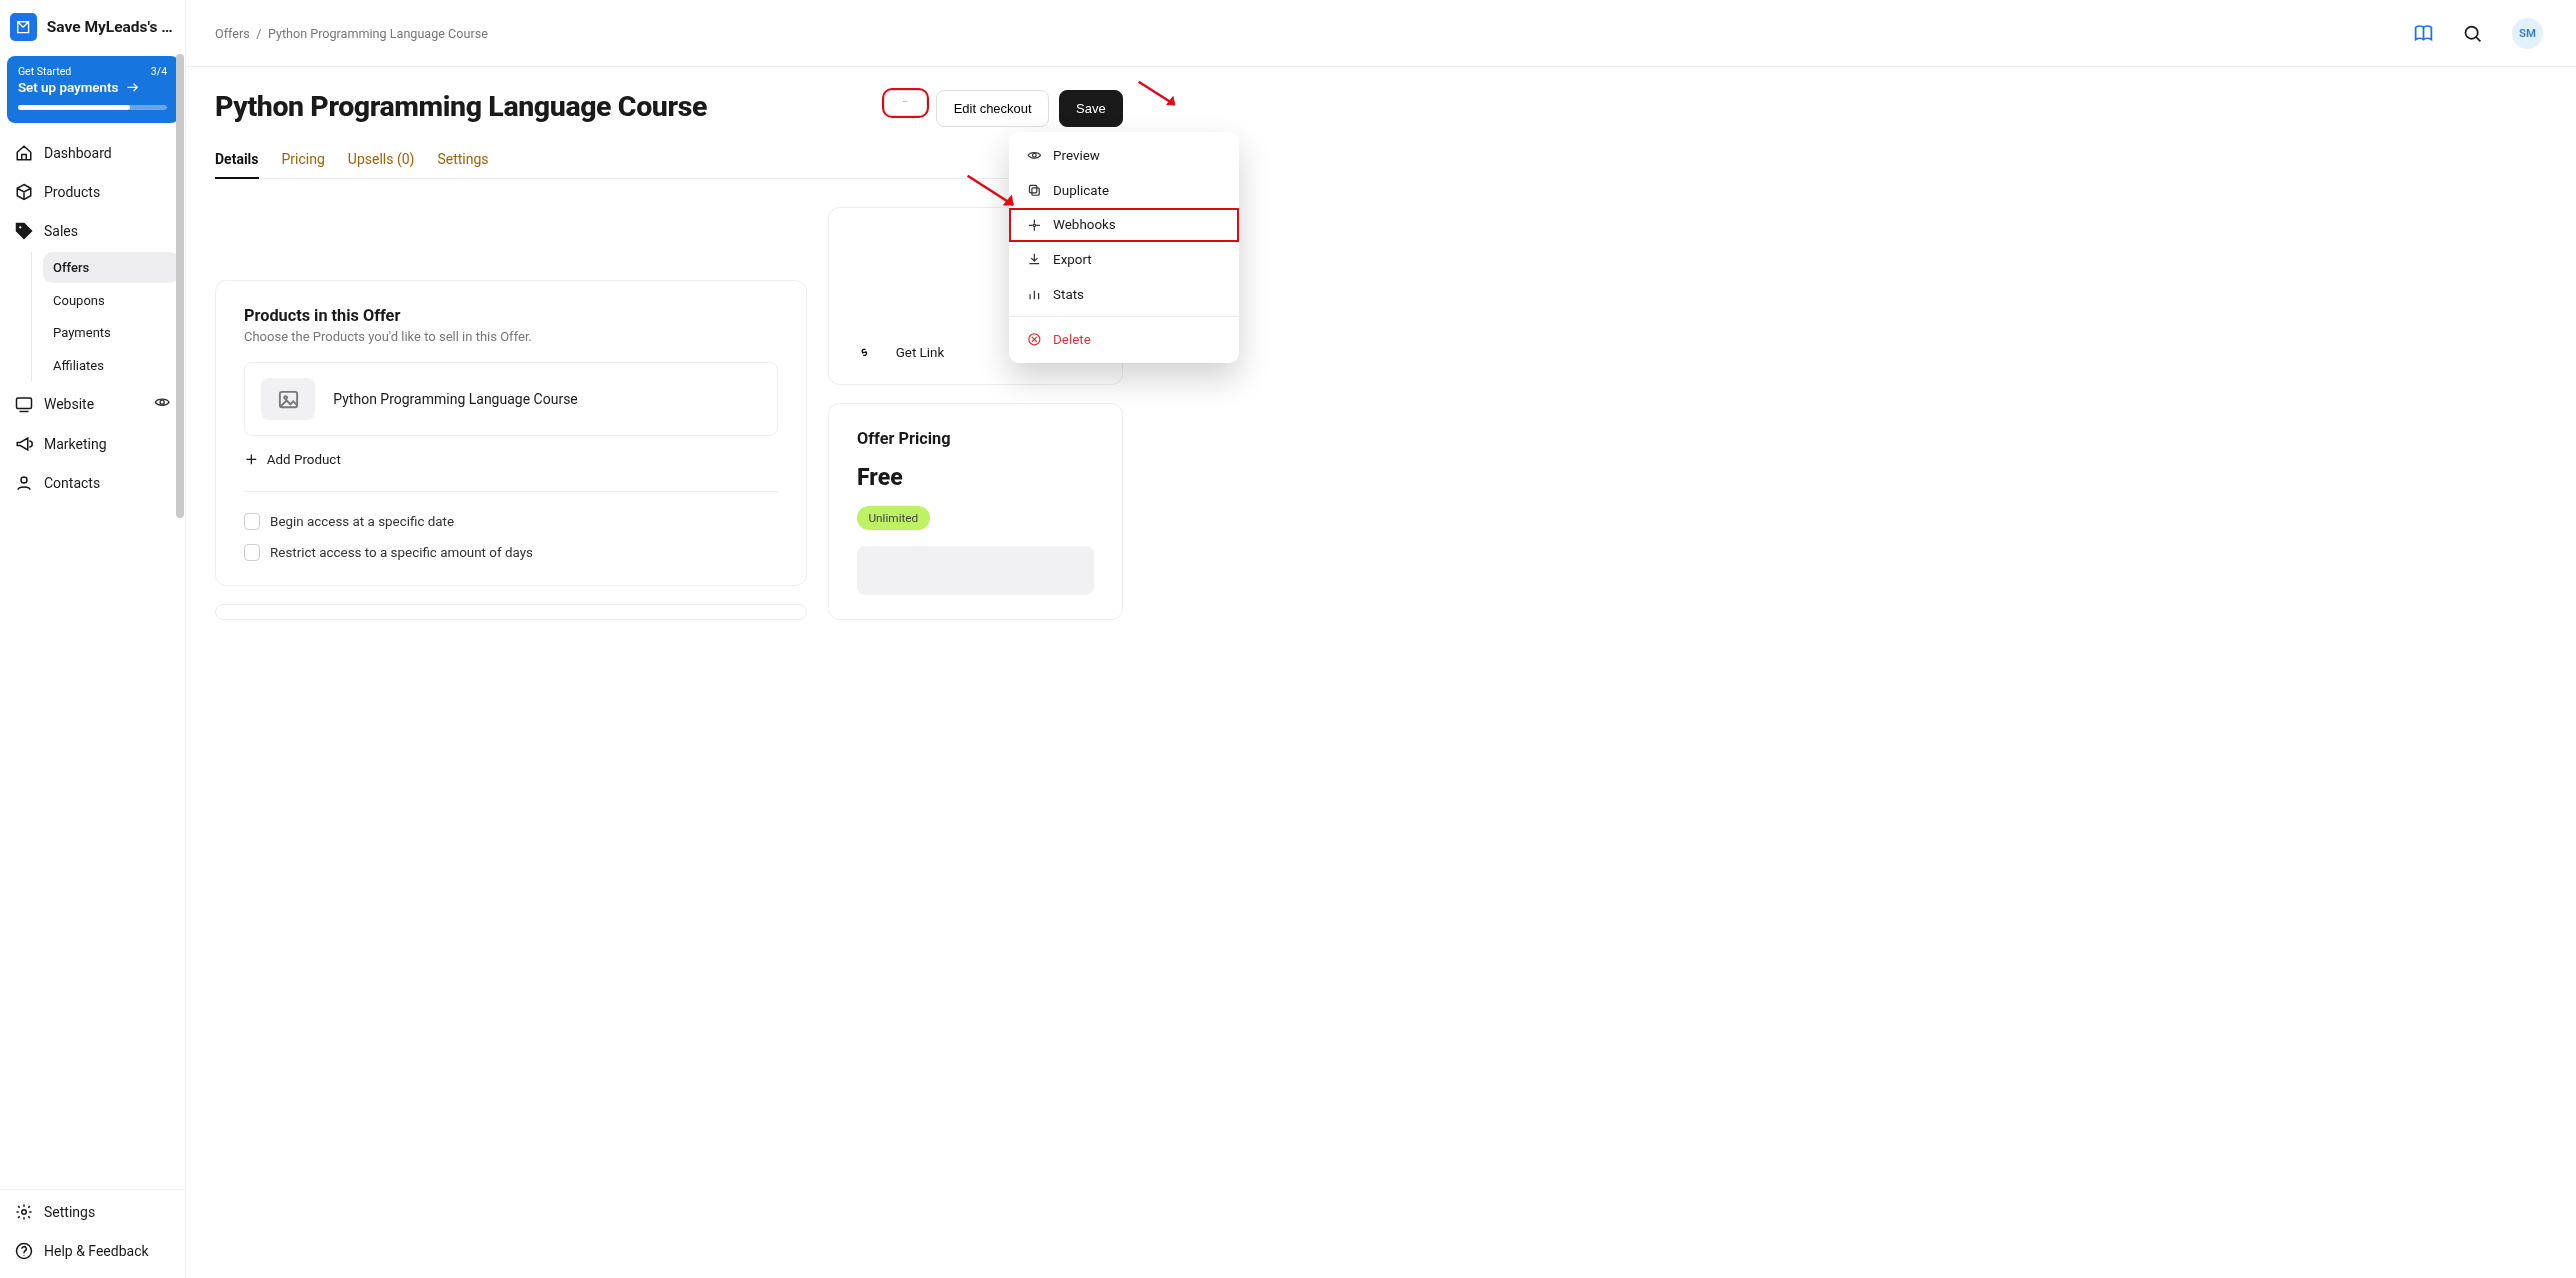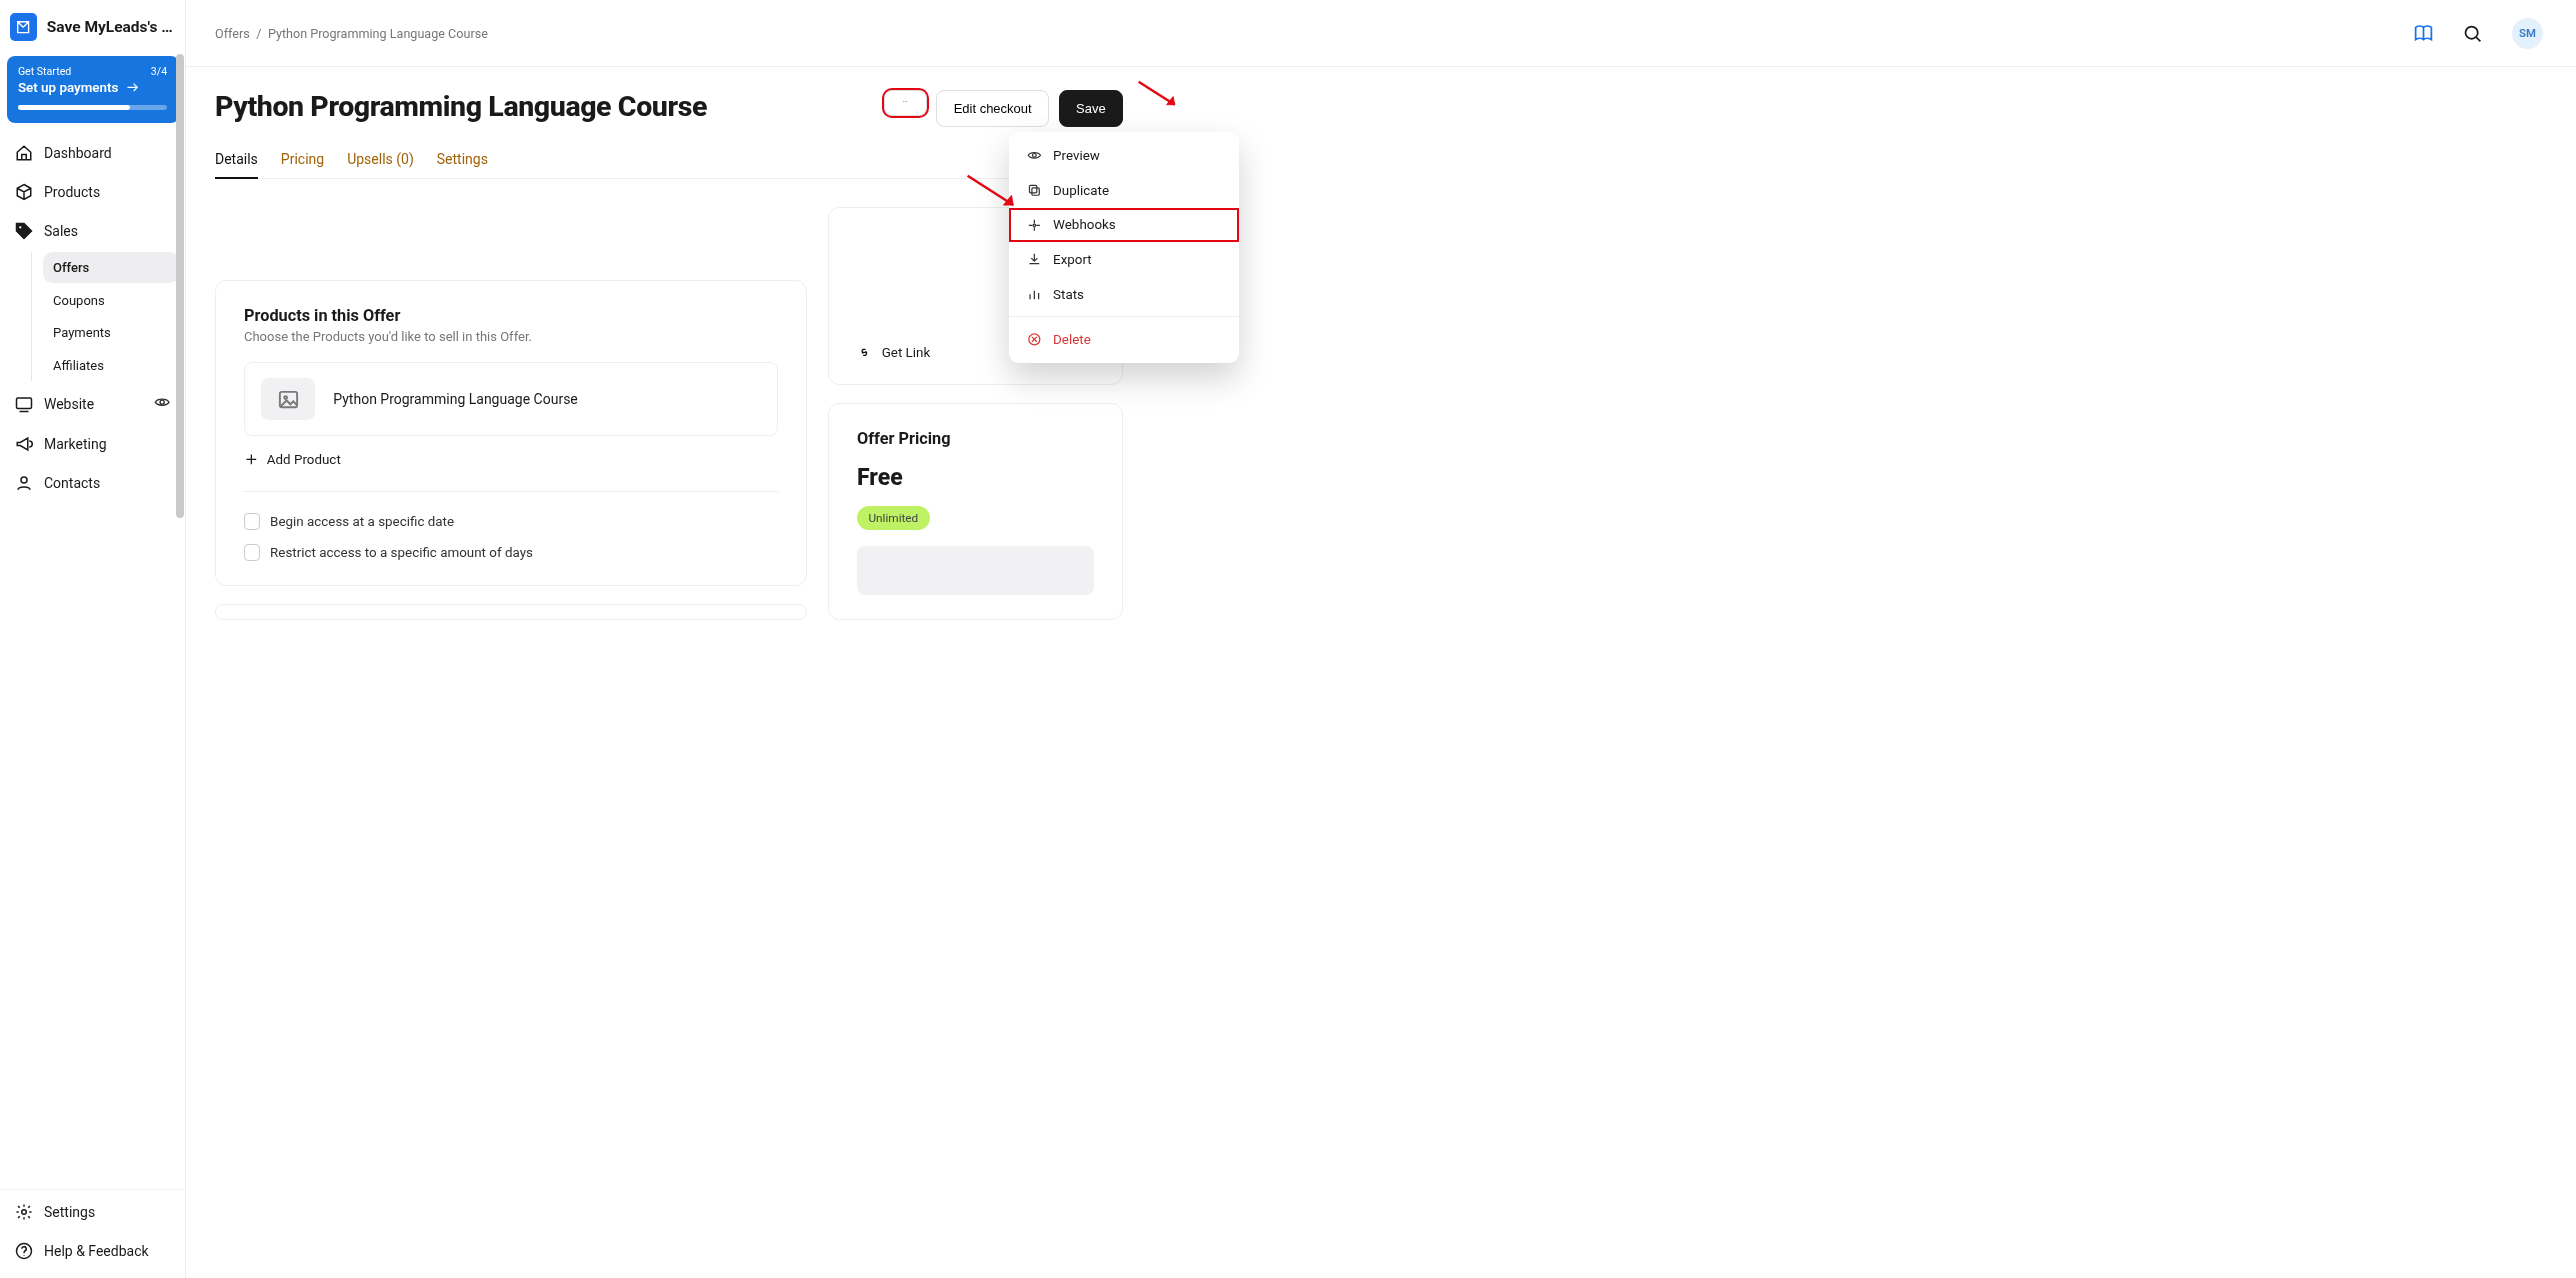--- a/index.html
+++ b/index.html
@@ -100,21 +100,21 @@
     border: 0.8px solid #ddd; background: #fff; border-radius: 8.1px;
     padding: 9.8px 16.3px; font-size: 13px; cursor: pointer;
     display:flex; align-items:center; justify-content:center;
   }
   .btn.icon-only { padding: 9.8px 11.4px; }
   .btn.primary { background: #1a1a1a; color: #fff; border-color: #1a1a1a; font-weight: 500; }
   .highlight-red { outline: 2.4px solid #e30613; outline-offset: -0.8px; }
 
   .tabs { display:flex; gap: 23px; margin-top: 16.3px; border-bottom: 0.8px solid #eee; }
   .tab { padding: 8.1px 0 11.4px 0; font-size: 14px; color: #a16207; cursor:pointer; position:relative; }
-  .tab.active { color: #111; font-weight: 400; }
+  .tab.active { color: #111; font-weight: 700; }
   .tab.active::after { content:""; position:absolute; left:0; right:0; bottom:-0.8px; height:2.4px; background:#111; }
 
   .columns { display:flex; gap: 21px; margin-top: 28px; align-items:flex-end; }
   .col-main { flex: 1; min-width: 0; }
   .col-side { width: 295px; flex-shrink:0; }
 
   .card {
     border: 0.8px solid #eee; border-radius: 11.4px; padding: 24.4px 28px;
     background: #fff;
   }
@@ -141,21 +141,21 @@
   .access-head { display:flex; align-items:flex-start; }
   .access-head .titles { flex:1; }
   .info-icon svg { width: 16.3px; height: 16.3px; stroke:#555; fill:none; stroke-width:2; }
 
   .check-row { display:flex; align-items:center; gap: 9.8px; margin-top: 14.7px; font-size: 13.4px; color:#333; }
   .checkbox {
     width: 16.3px; height: 16.3px; border: 1.2px solid #ccc; border-radius: 4.1px; flex-shrink:0; cursor:pointer;
   }
 
   
-  .status-head { display:flex; align-items:center; gap: 10px; font-size: 13.4px; margin-top: 16.3px; cursor:pointer; }
+  .status-head { display:flex; align-items:center; gap: 24px; font-size: 13.4px; margin-top: 16.3px; cursor:pointer; }
   .status-head svg { width: 14.7px; height: 14.7px; stroke:#111; fill:none; stroke-width:2; }
 
   .badge { display:inline-block; padding: 4.9px 11.4px; border-radius: 814px; font-size: 11.8px; background:#bef264; color:#444; margin-top: 14.7px; }
   .badge.draft { background:#efefef; color:#555; }
   .badge.published { background:#d8f6e9; color:#0b8f57; }
 
   .pricing-amount { font-size: 23px; font-weight: 800; margin-top: 16.3px; }
   .preview-box { height: 49px; background:#f1f1f3; border-radius: 8.1px; margin-top: 16.3px; }
 
   

